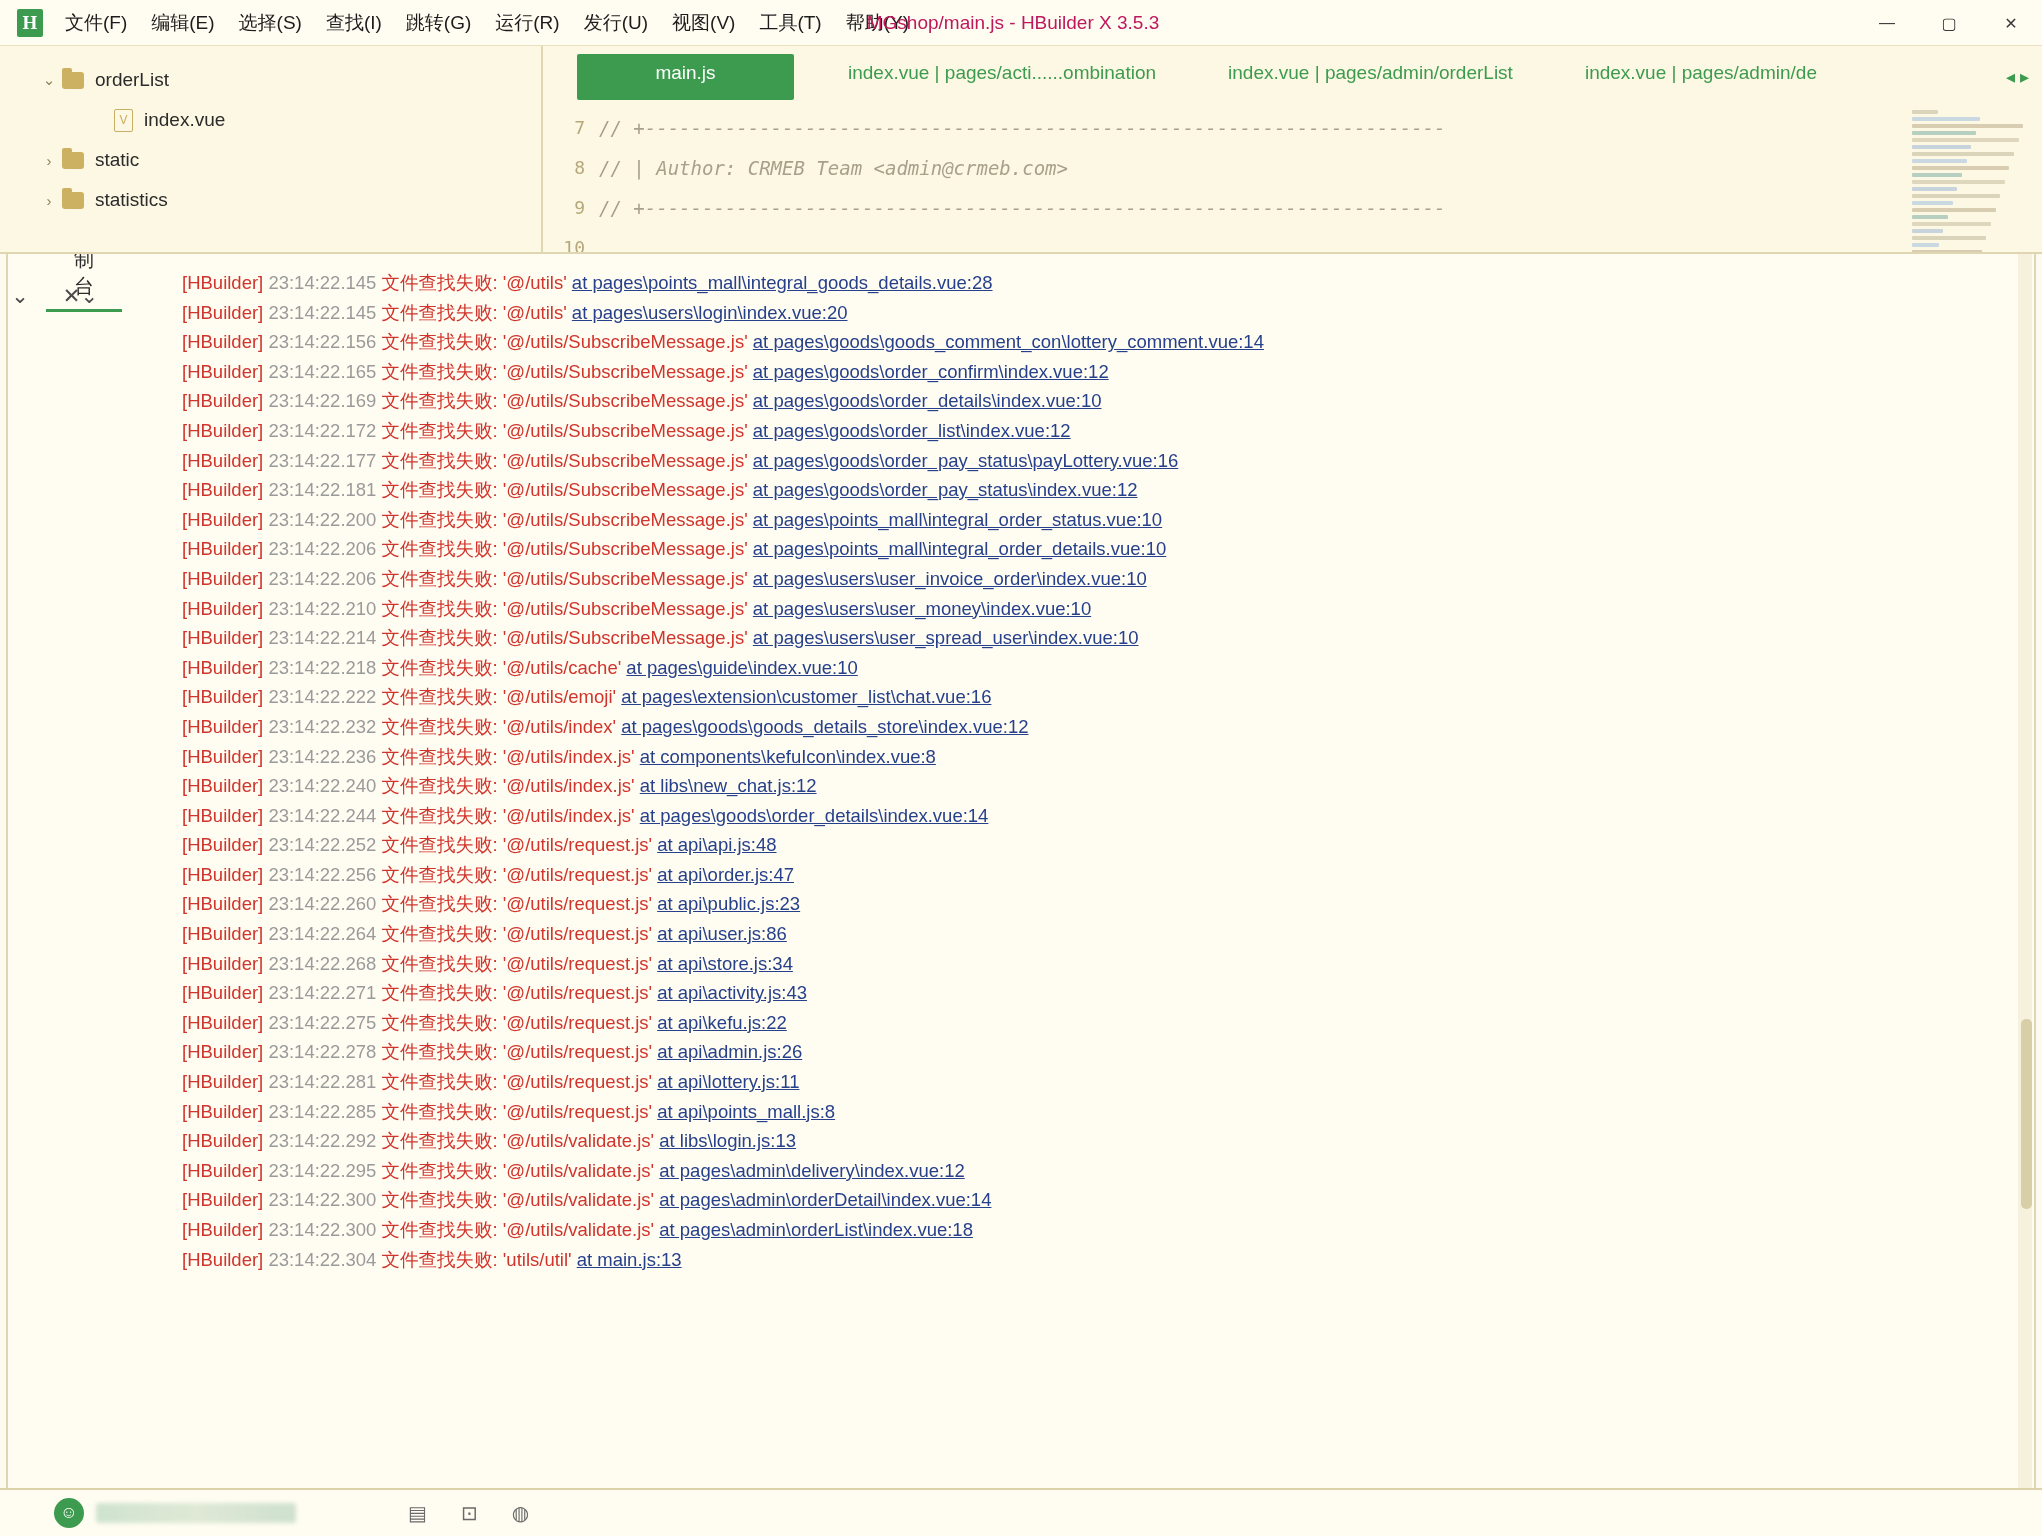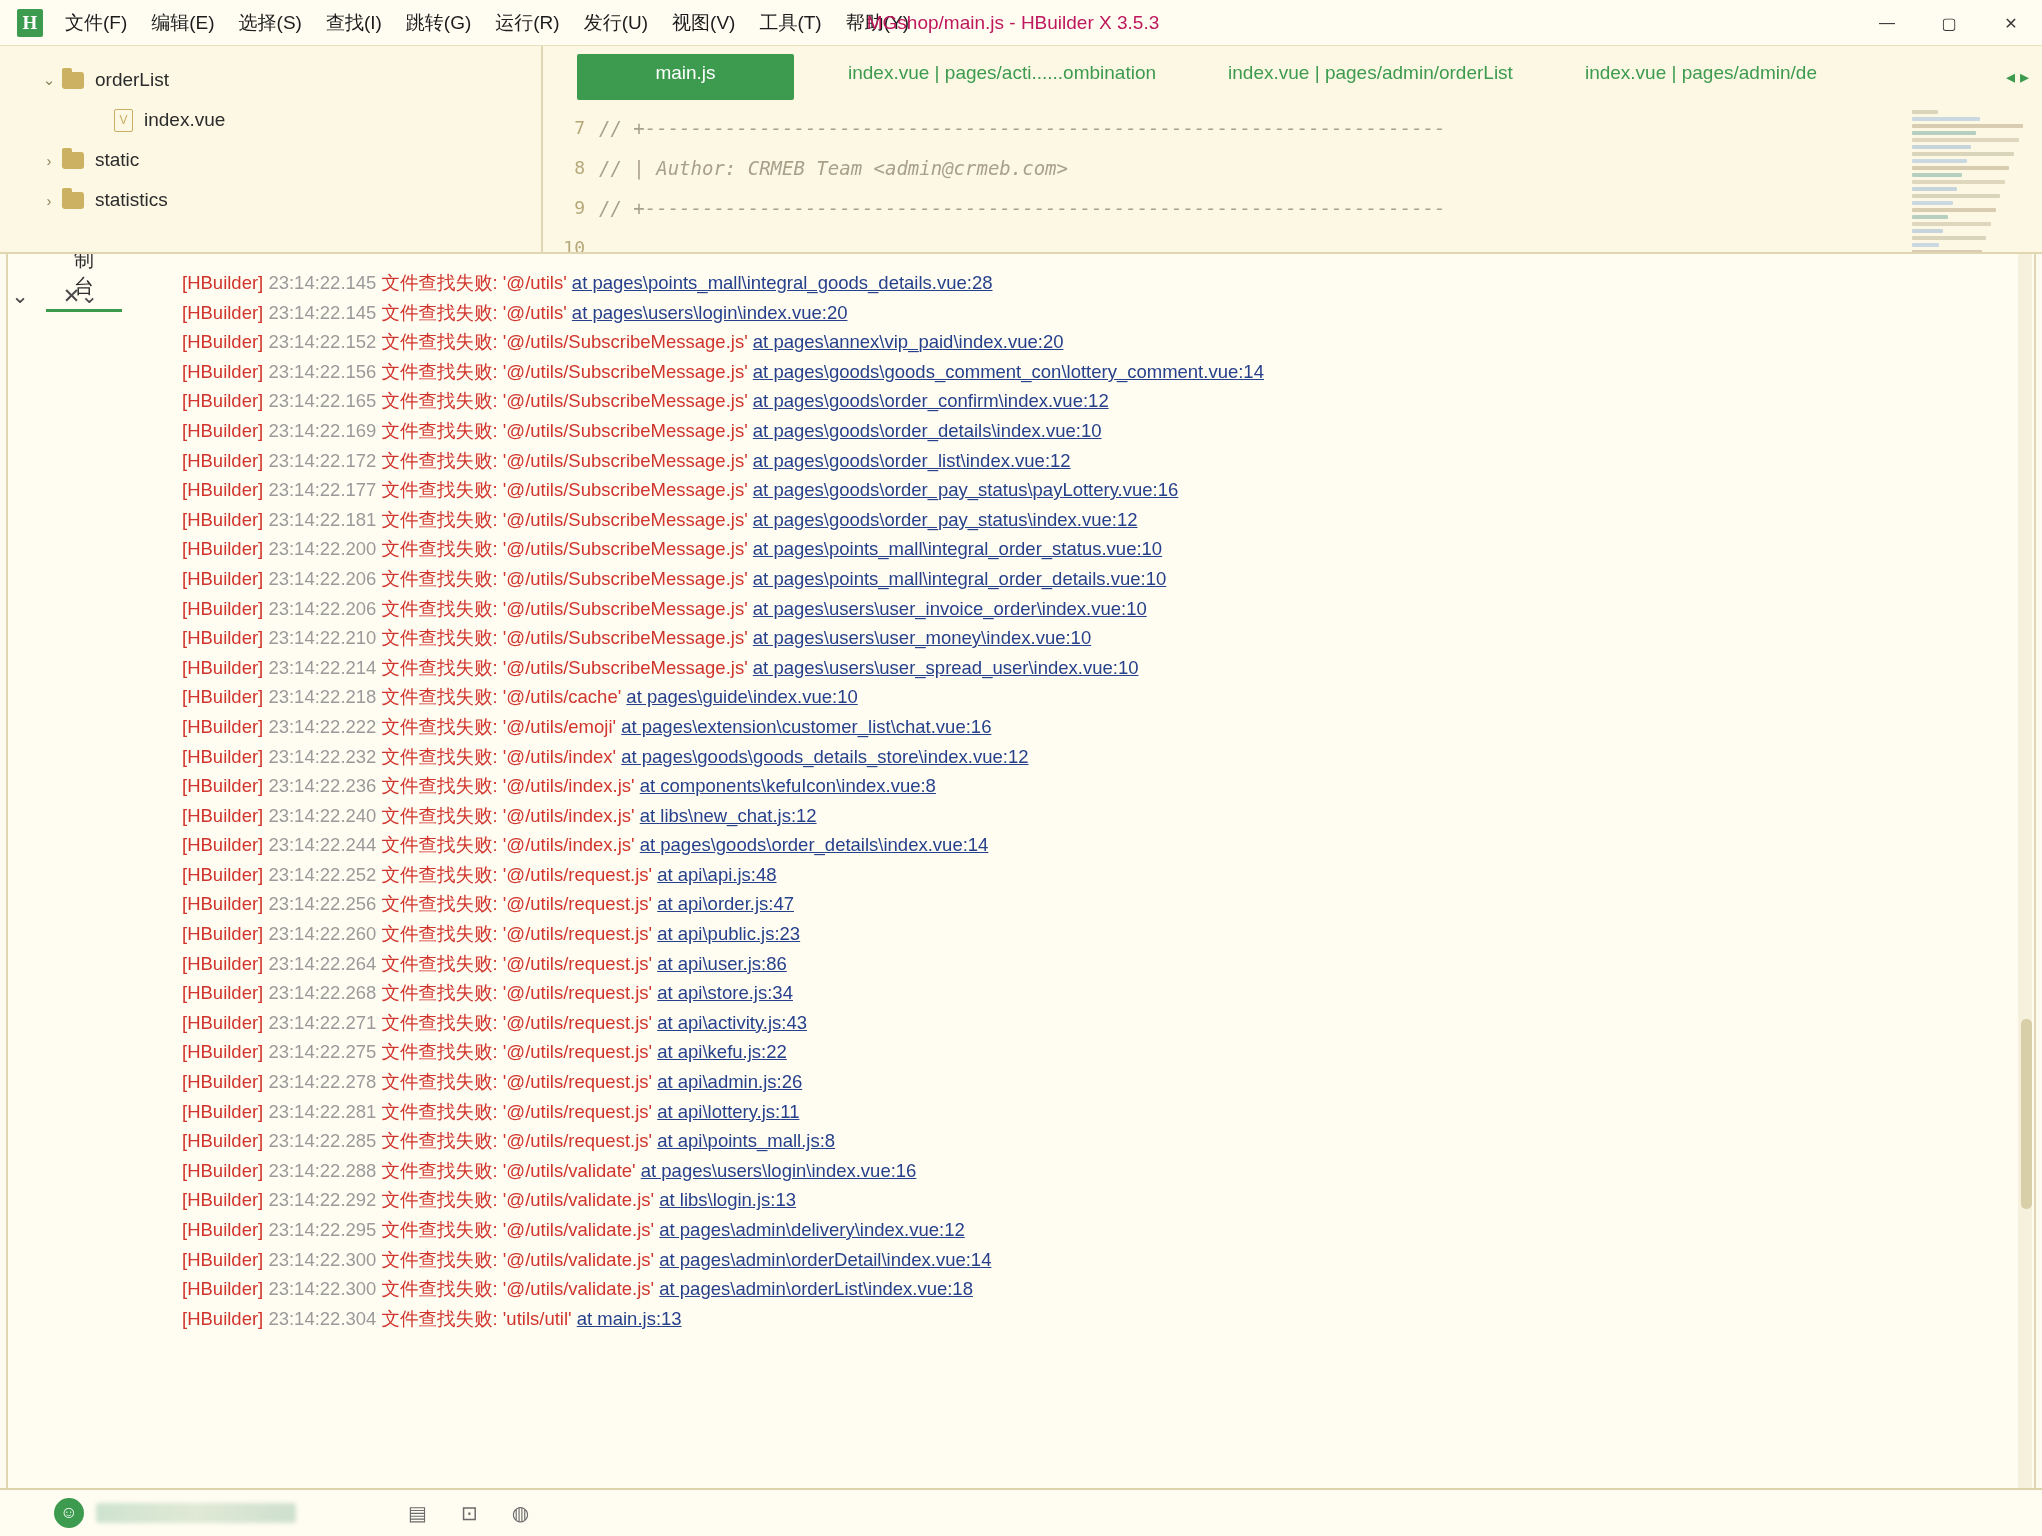--- a/index.html
+++ b/index.html
@@ -309,21 +309,20 @@
       <div class="console-tools" id="ctools">
           <span class="ctool">⎘</span>
           <span class="ctool">⌄</span>
           <span class="ctool">✕⌄</span>
         </div>
     </div>
     <div class="console-body" id="console-body">
       <div class="scrollbar-v"></div>
       <div class="log-line"><span class="c-tag">[HBuilder]</span> <span class="c-time">23:14:22.145</span> <span class="c-msg">文件查找失败:</span> <span class="c-mod">'@/utils'</span> <span class="c-at">at pages\points_mall\integral_goods_details.vue:28</span></div>
         <div class="log-line"><span class="c-tag">[HBuilder]</span> <span class="c-time">23:14:22.145</span> <span class="c-msg">文件查找失败:</span> <span class="c-mod">'@/utils'</span> <span class="c-at">at pages\users\login\index.vue:20</span></div>
-        <div class="log-line"><span class="c-tag">[HBuilder]</span> <span class="c-time">23:14:22.152</span> <span class="c-msg">文件查找失败:</span> <span class="c-mod">'@/utils/SubscribeMessage.js'</span> <span class="c-at">at pages\annex\vip_paid\index.vue:20</span></div>
         <div class="log-line"><span class="c-tag">[HBuilder]</span> <span class="c-time">23:14:22.156</span> <span class="c-msg">文件查找失败:</span> <span class="c-mod">'@/utils/SubscribeMessage.js'</span> <span class="c-at">at pages\goods\goods_comment_con\lottery_comment.vue:14</span></div>
         <div class="log-line"><span class="c-tag">[HBuilder]</span> <span class="c-time">23:14:22.165</span> <span class="c-msg">文件查找失败:</span> <span class="c-mod">'@/utils/SubscribeMessage.js'</span> <span class="c-at">at pages\goods\order_confirm\index.vue:12</span></div>
         <div class="log-line"><span class="c-tag">[HBuilder]</span> <span class="c-time">23:14:22.169</span> <span class="c-msg">文件查找失败:</span> <span class="c-mod">'@/utils/SubscribeMessage.js'</span> <span class="c-at">at pages\goods\order_details\index.vue:10</span></div>
         <div class="log-line"><span class="c-tag">[HBuilder]</span> <span class="c-time">23:14:22.172</span> <span class="c-msg">文件查找失败:</span> <span class="c-mod">'@/utils/SubscribeMessage.js'</span> <span class="c-at">at pages\goods\order_list\index.vue:12</span></div>
         <div class="log-line"><span class="c-tag">[HBuilder]</span> <span class="c-time">23:14:22.177</span> <span class="c-msg">文件查找失败:</span> <span class="c-mod">'@/utils/SubscribeMessage.js'</span> <span class="c-at">at pages\goods\order_pay_status\payLottery.vue:16</span></div>
         <div class="log-line"><span class="c-tag">[HBuilder]</span> <span class="c-time">23:14:22.181</span> <span class="c-msg">文件查找失败:</span> <span class="c-mod">'@/utils/SubscribeMessage.js'</span> <span class="c-at">at pages\goods\order_pay_status\index.vue:12</span></div>
         <div class="log-line"><span class="c-tag">[HBuilder]</span> <span class="c-time">23:14:22.200</span> <span class="c-msg">文件查找失败:</span> <span class="c-mod">'@/utils/SubscribeMessage.js'</span> <span class="c-at">at pages\points_mall\integral_order_status.vue:10</span></div>
         <div class="log-line"><span class="c-tag">[HBuilder]</span> <span class="c-time">23:14:22.206</span> <span class="c-msg">文件查找失败:</span> <span class="c-mod">'@/utils/SubscribeMessage.js'</span> <span class="c-at">at pages\points_mall\integral_order_details.vue:10</span></div>
         <div class="log-line"><span class="c-tag">[HBuilder]</span> <span class="c-time">23:14:22.206</span> <span class="c-msg">文件查找失败:</span> <span class="c-mod">'@/utils/SubscribeMessage.js'</span> <span class="c-at">at pages\users\user_invoice_order\index.vue:10</span></div>
         <div class="log-line"><span class="c-tag">[HBuilder]</span> <span class="c-time">23:14:22.210</span> <span class="c-msg">文件查找失败:</span> <span class="c-mod">'@/utils/SubscribeMessage.js'</span> <span class="c-at">at pages\users\user_money\index.vue:10</span></div>
@@ -337,21 +336,20 @@
         <div class="log-line"><span class="c-tag">[HBuilder]</span> <span class="c-time">23:14:22.252</span> <span class="c-msg">文件查找失败:</span> <span class="c-mod">'@/utils/request.js'</span> <span class="c-at">at api\api.js:48</span></div>
         <div class="log-line"><span class="c-tag">[HBuilder]</span> <span class="c-time">23:14:22.256</span> <span class="c-msg">文件查找失败:</span> <span class="c-mod">'@/utils/request.js'</span> <span class="c-at">at api\order.js:47</span></div>
         <div class="log-line"><span class="c-tag">[HBuilder]</span> <span class="c-time">23:14:22.260</span> <span class="c-msg">文件查找失败:</span> <span class="c-mod">'@/utils/request.js'</span> <span class="c-at">at api\public.js:23</span></div>
         <div class="log-line"><span class="c-tag">[HBuilder]</span> <span class="c-time">23:14:22.264</span> <span class="c-msg">文件查找失败:</span> <span class="c-mod">'@/utils/request.js'</span> <span class="c-at">at api\user.js:86</span></div>
         <div class="log-line"><span class="c-tag">[HBuilder]</span> <span class="c-time">23:14:22.268</span> <span class="c-msg">文件查找失败:</span> <span class="c-mod">'@/utils/request.js'</span> <span class="c-at">at api\store.js:34</span></div>
         <div class="log-line"><span class="c-tag">[HBuilder]</span> <span class="c-time">23:14:22.271</span> <span class="c-msg">文件查找失败:</span> <span class="c-mod">'@/utils/request.js'</span> <span class="c-at">at api\activity.js:43</span></div>
         <div class="log-line"><span class="c-tag">[HBuilder]</span> <span class="c-time">23:14:22.275</span> <span class="c-msg">文件查找失败:</span> <span class="c-mod">'@/utils/request.js'</span> <span class="c-at">at api\kefu.js:22</span></div>
         <div class="log-line"><span class="c-tag">[HBuilder]</span> <span class="c-time">23:14:22.278</span> <span class="c-msg">文件查找失败:</span> <span class="c-mod">'@/utils/request.js'</span> <span class="c-at">at api\admin.js:26</span></div>
         <div class="log-line"><span class="c-tag">[HBuilder]</span> <span class="c-time">23:14:22.281</span> <span class="c-msg">文件查找失败:</span> <span class="c-mod">'@/utils/request.js'</span> <span class="c-at">at api\lottery.js:11</span></div>
         <div class="log-line"><span class="c-tag">[HBuilder]</span> <span class="c-time">23:14:22.285</span> <span class="c-msg">文件查找失败:</span> <span class="c-mod">'@/utils/request.js'</span> <span class="c-at">at api\points_mall.js:8</span></div>
-        <div class="log-line"><span class="c-tag">[HBuilder]</span> <span class="c-time">23:14:22.288</span> <span class="c-msg">文件查找失败:</span> <span class="c-mod">'@/utils/validate'</span> <span class="c-at">at pages\users\login\index.vue:16</span></div>
         <div class="log-line"><span class="c-tag">[HBuilder]</span> <span class="c-time">23:14:22.292</span> <span class="c-msg">文件查找失败:</span> <span class="c-mod">'@/utils/validate.js'</span> <span class="c-at">at libs\login.js:13</span></div>
         <div class="log-line"><span class="c-tag">[HBuilder]</span> <span class="c-time">23:14:22.295</span> <span class="c-msg">文件查找失败:</span> <span class="c-mod">'@/utils/validate.js'</span> <span class="c-at">at pages\admin\delivery\index.vue:12</span></div>
         <div class="log-line"><span class="c-tag">[HBuilder]</span> <span class="c-time">23:14:22.300</span> <span class="c-msg">文件查找失败:</span> <span class="c-mod">'@/utils/validate.js'</span> <span class="c-at">at pages\admin\orderDetail\index.vue:14</span></div>
         <div class="log-line"><span class="c-tag">[HBuilder]</span> <span class="c-time">23:14:22.300</span> <span class="c-msg">文件查找失败:</span> <span class="c-mod">'@/utils/validate.js'</span> <span class="c-at">at pages\admin\orderList\index.vue:18</span></div>
         <div class="log-line"><span class="c-tag">[HBuilder]</span> <span class="c-time">23:14:22.304</span> <span class="c-msg">文件查找失败:</span> <span class="c-mod">'utils/util'</span> <span class="c-at">at main.js:13</span></div>
         <div class="scroll-thumb"></div>
     </div>
   </div>
 
   <div class="statusbar">

